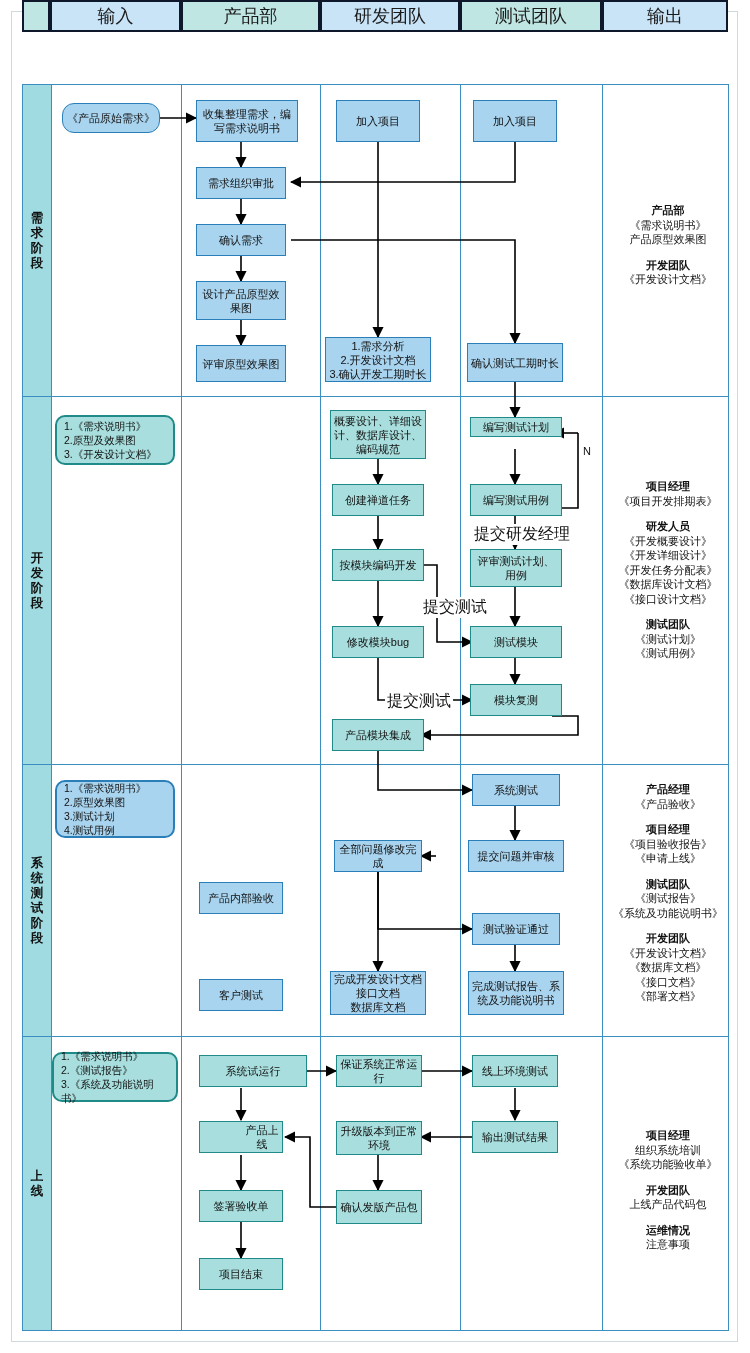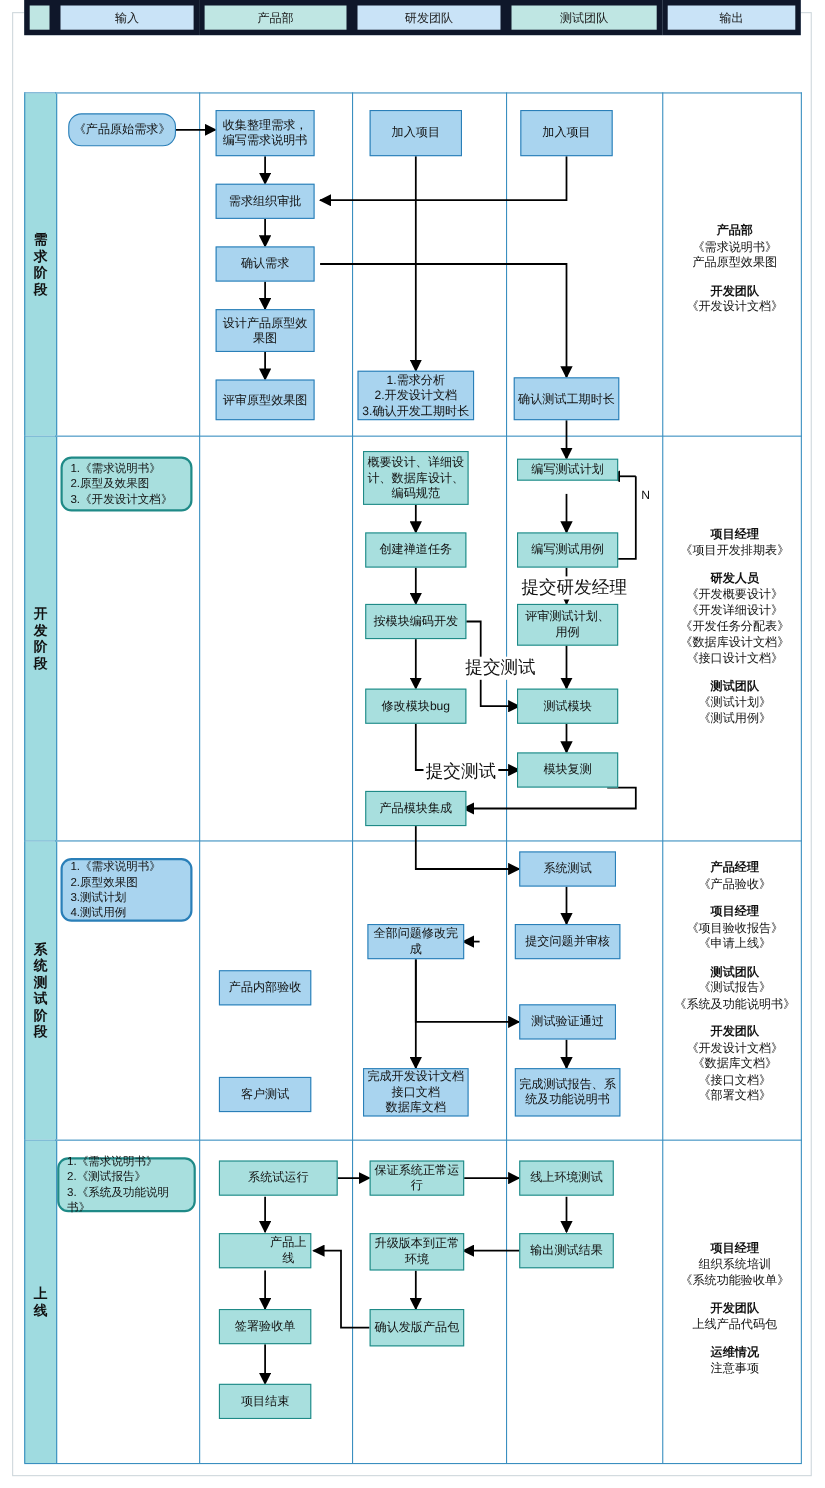--- a/index.html
+++ b/index.html
@@ -7,22 +7,22 @@
   #root{position:relative;width:750px;height:1353px;overflow:hidden;background:#fff;}
 
   
   .frame{position:absolute;left:11px;top:11px;width:727px;height:1331px;border:1px solid #cfd8dc;box-sizing:border-box;}
 
   .title-bar{position:absolute;left:22px;top:16px;width:706px;height:36px;
     background:#c9e3f7;border:1px solid #3a8fc0;box-sizing:border-box;
     display:flex;align-items:center;justify-content:center;
     font-size:17px;color:#1a1a1a;letter-spacing:1px;}
   .hdr-cell{position:absolute;top:0;height:32px;box-sizing:border-box;
-    border:5px solid #0f172a;display:flex;align-items:center;justify-content:center;
-    font-size:11px;color:#1a1a1a;}
+    border:2px solid #0f172a;display:flex;align-items:center;justify-content:center;
+    font-size:18px;color:#1a1a1a;}
   .hdr-blue{background:#c9e3f7;}
   .hdr-teal{background:#bfe6e3;}
   .hdr-corner{background:#bfe6e3;}
 
   
   .vline{position:absolute;width:1px;background:#3a8fc0;}
   .hline{position:absolute;height:1px;background:#3a8fc0;}
 
   
   .band{position:absolute;left:22px;width:28px;background:#9fdbe0;
@@ -157,21 +157,21 @@
     <g stroke="#000" stroke-width="1.6" fill="none">
       <path d="M552,508 L578,508 L578,433"></path>
     </g>
     <g stroke="#000" stroke-width="1.6" fill="none" marker-end="url(#ah)">
       <path d="M578,433 L554,433"></path>
     </g>
   </svg>
 
   <div class="node n-round-blue" style="left:62px;top:103px;width:98px;height:30px;">《产品原始需求》</div>
 
-  <div class="node n-blue" style="left:196px;top:100px;width:90px;height:42px;">收集整理需求，编写需求说明书</div>
+  <div class="node n-blue" style="left:196px;top:100px;width:102px;height:42px;">收集整理需求，编写需求说明书</div>
   <div class="node n-blue" style="left:196px;top:167px;width:90px;height:32px;">需求组织审批</div>
   <div class="node n-blue" style="left:196px;top:224px;width:90px;height:32px;">确认需求</div>
   <div class="node n-blue" style="left:196px;top:281px;width:90px;height:39px;">设计产品原型效果图</div>
   <div class="node n-blue" style="left:196px;top:345px;width:90px;height:37px;">评审原型效果图</div>
 
   <div class="node n-blue" style="left:336px;top:100px;width:84px;height:42px;">加入项目</div>
   <div class="node n-blue" style="left:325px;top:337px;width:106px;height:45px;white-space:pre-line;">1.需求分析
 2.开发设计文档
 3.确认开发工期时长</div>
 

